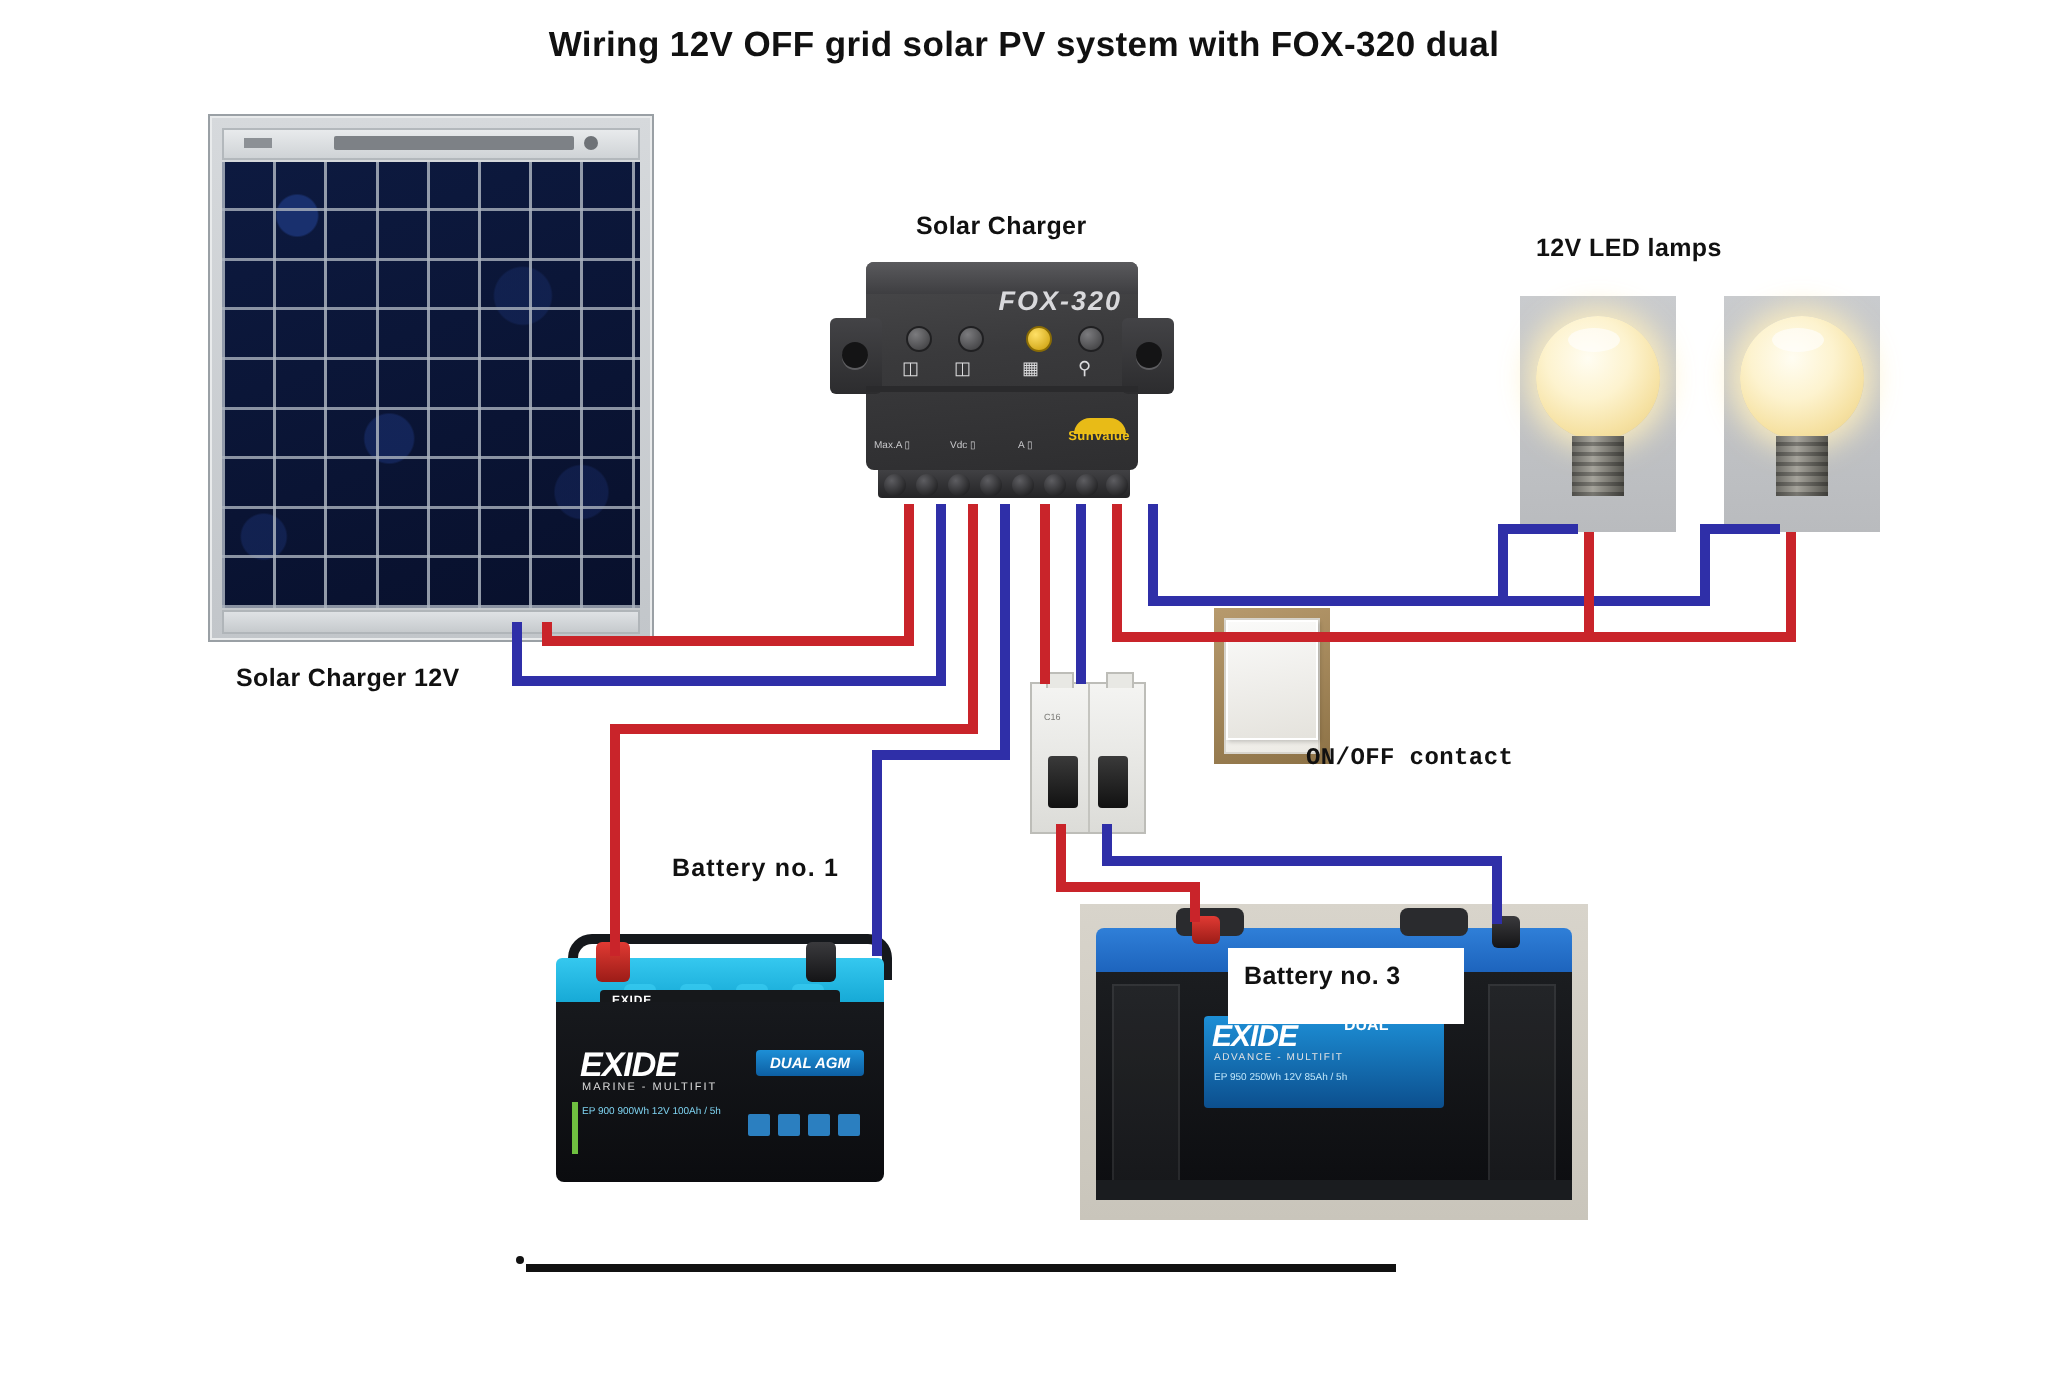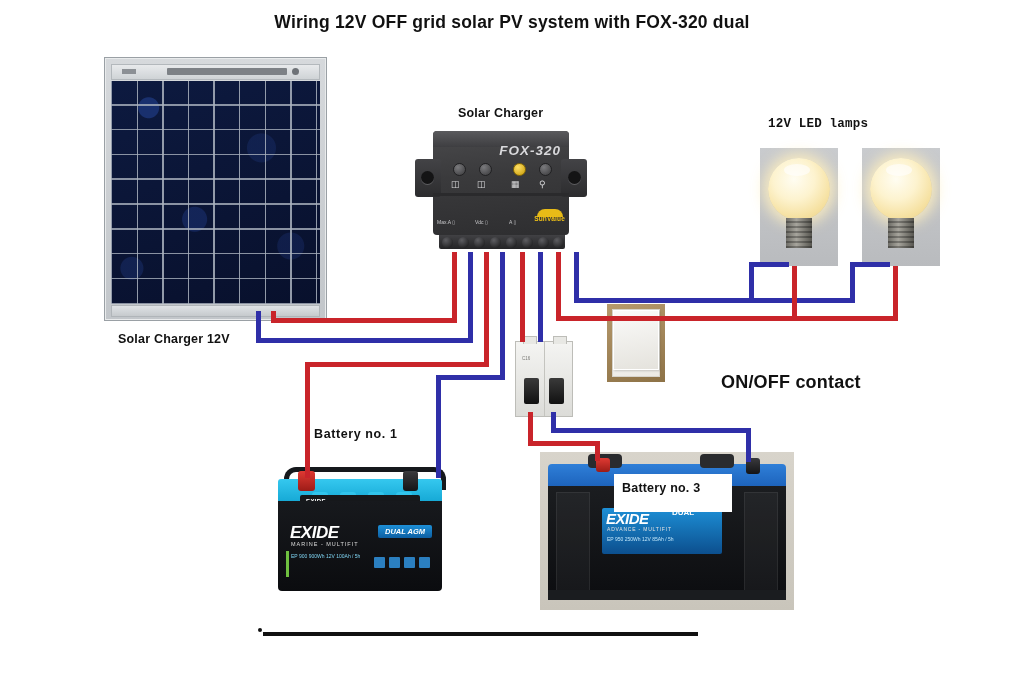--- a/index.html
+++ b/index.html
@@ -6,23 +6,23 @@
   html,body{margin:0;padding:0;background:#ffffff;}
   body{width:1024px;height:694px;position:relative;overflow:hidden;
        font-family:"Liberation Sans",sans-serif;color:#111;}
   #stage{position:absolute;left:0;top:0;width:1024px;height:694px;}
 
   .lbl{position:absolute;font-weight:bold;color:#111;white-space:nowrap;letter-spacing:.2px;}
 
   #title{left:0;top:12px;width:1024px;text-align:center;font-size:17.5px;}
   #lbl-panel{left:118px;top:332px;font-size:12.5px;}
   #lbl-charger{left:458px;top:106px;font-size:12.5px;}
-  #lbl-lamps{left:768px;top:117px;font-size:12.5px;font-family:Liberation Mono, monospace;}
-  #lbl-onoff{left:721px;top:372px;font-size:18px;}
-  #lbl-bat1{left:314px;top:427px;font-size:12.5px;letter-spacing:.6px;}
+  #lbl-lamps{left:768px;top:117px;font-size:12.5px;}
+  #lbl-onoff{left:653px;top:372px;font-size:12px;font-family:Liberation Mono, monospace;}
+  #lbl-bat1{left:336px;top:427px;font-size:12.5px;letter-spacing:.6px;}
   #footer-text{left:277px;top:650px;font-size:12.5px;}
 
   
   .w{position:absolute;}
   .wr{background:#c9242a;}
   .wb{background:#2f2fa8;}
 
   
   #panel{position:absolute;left:104px;top:57px;width:221px;height:262px;
          background:linear-gradient(180deg,#d6d9dc,#c2c6ca);

